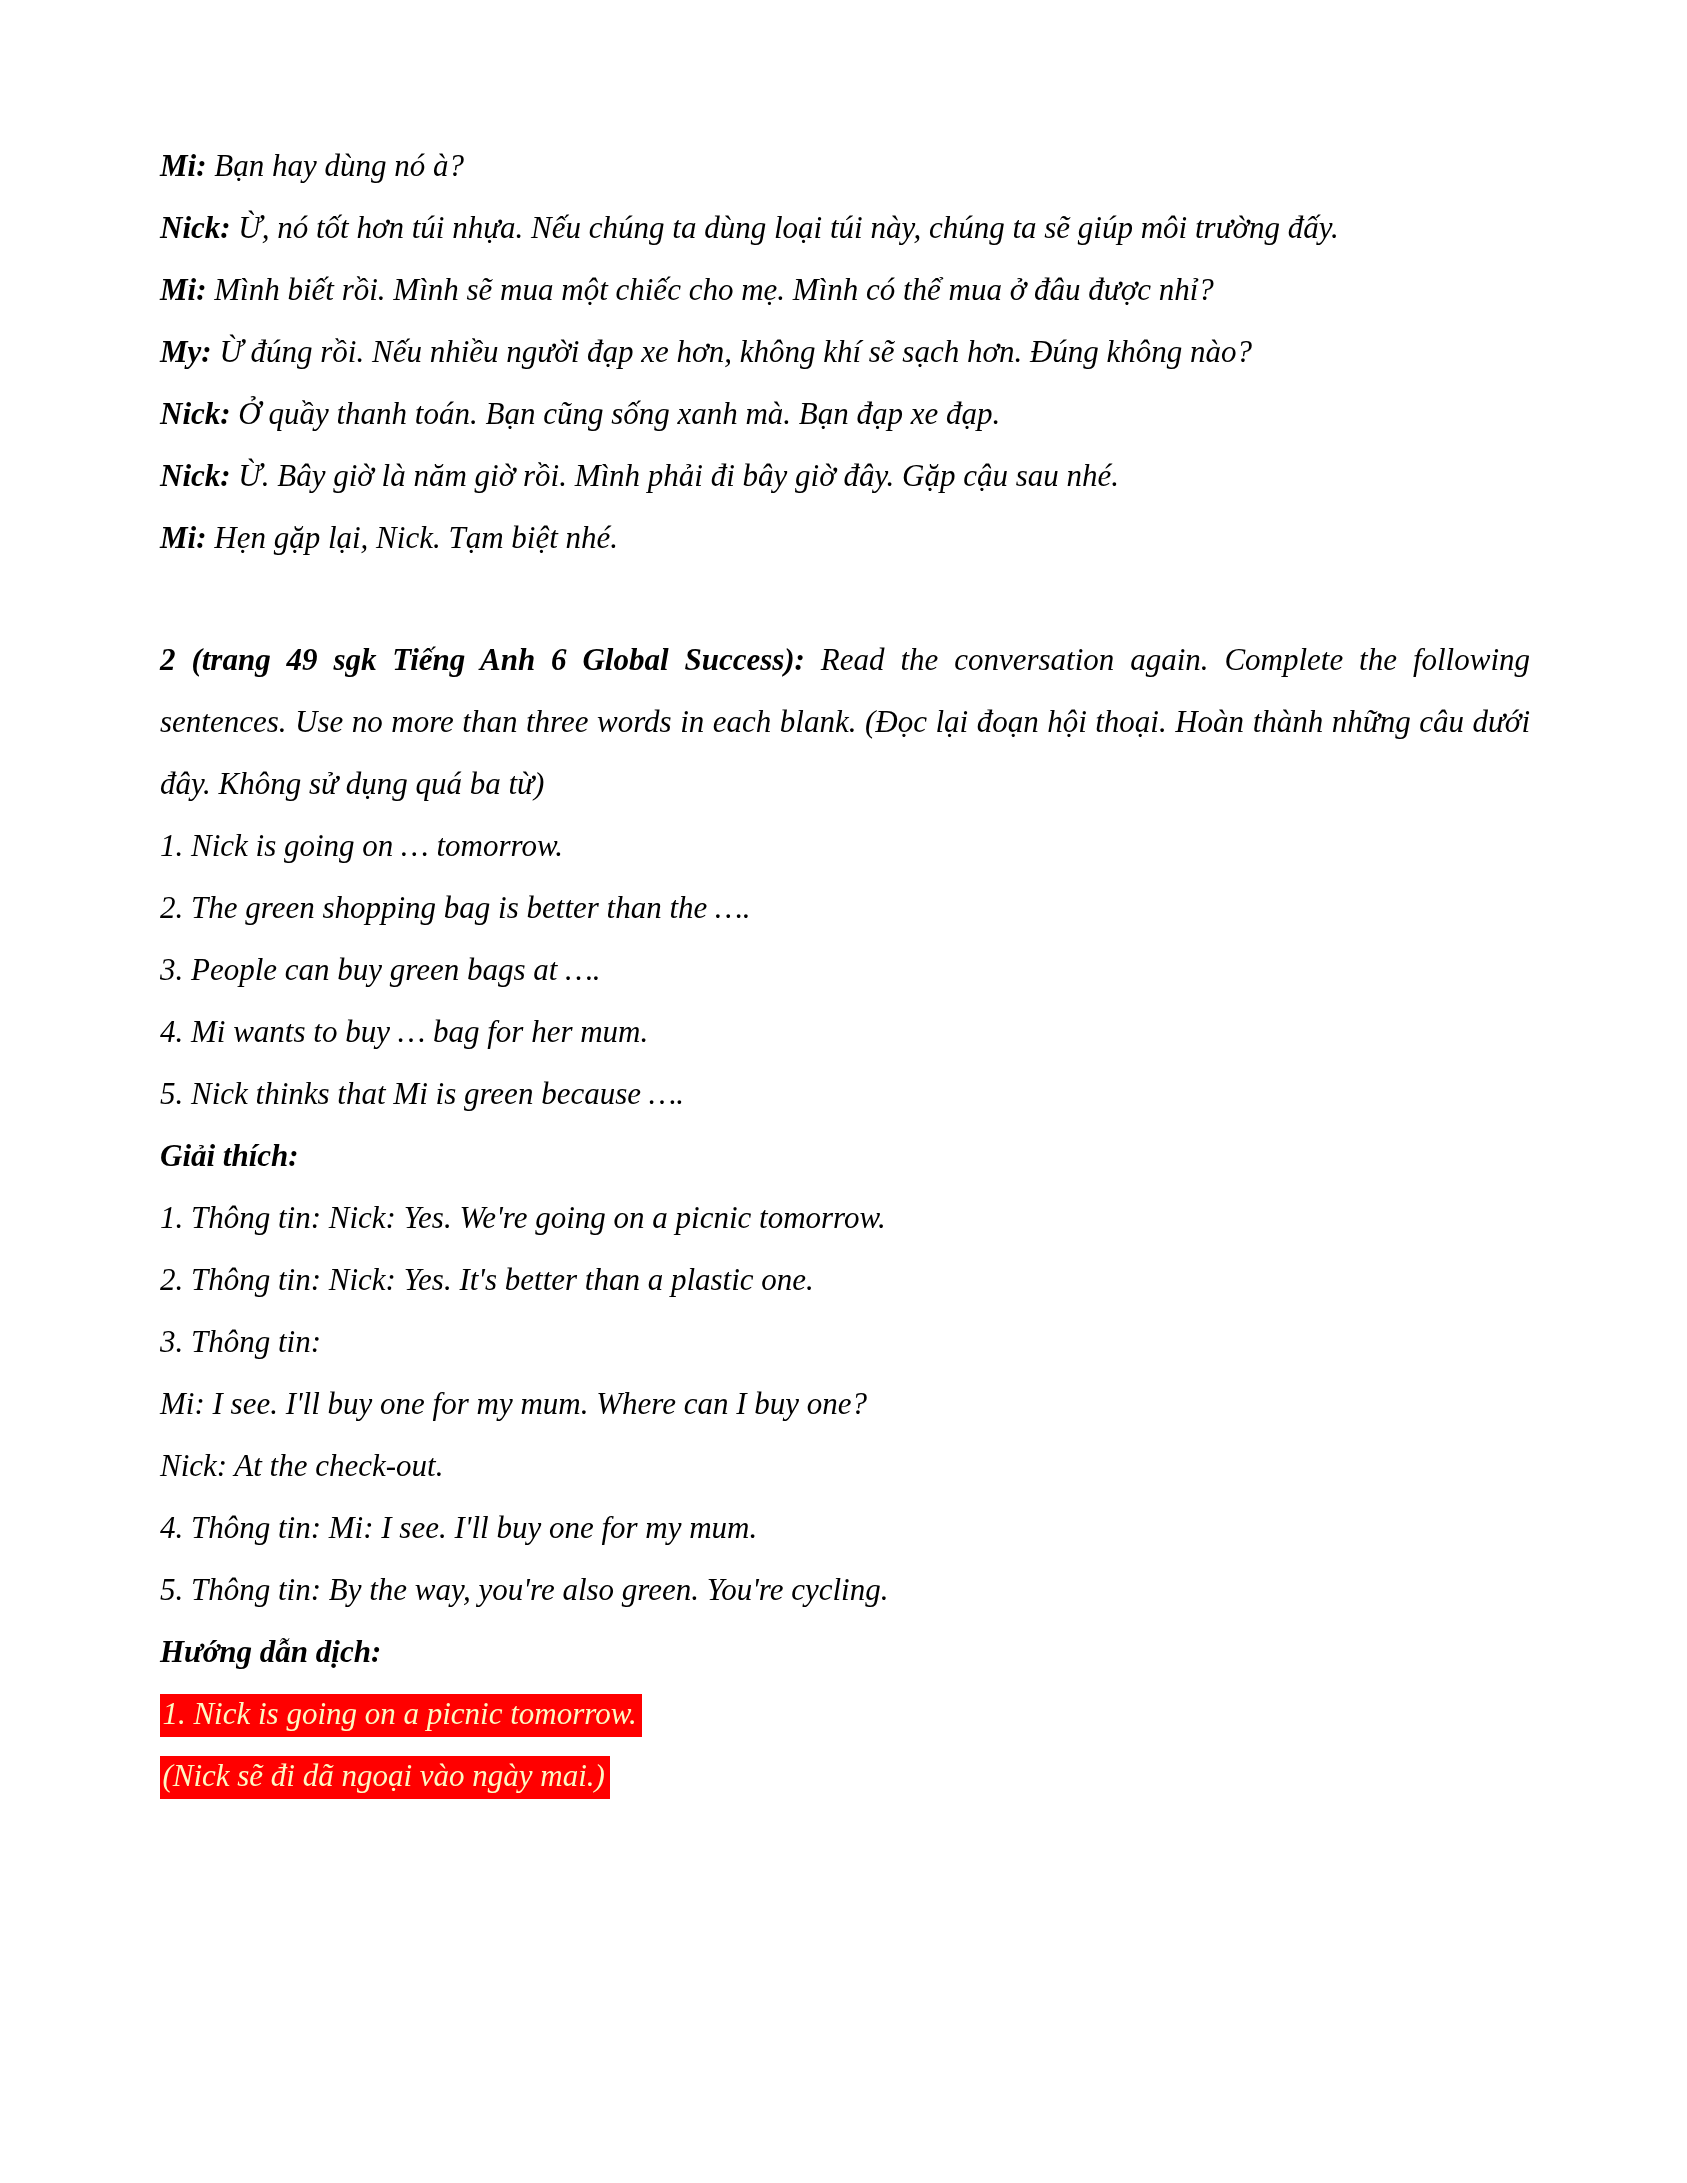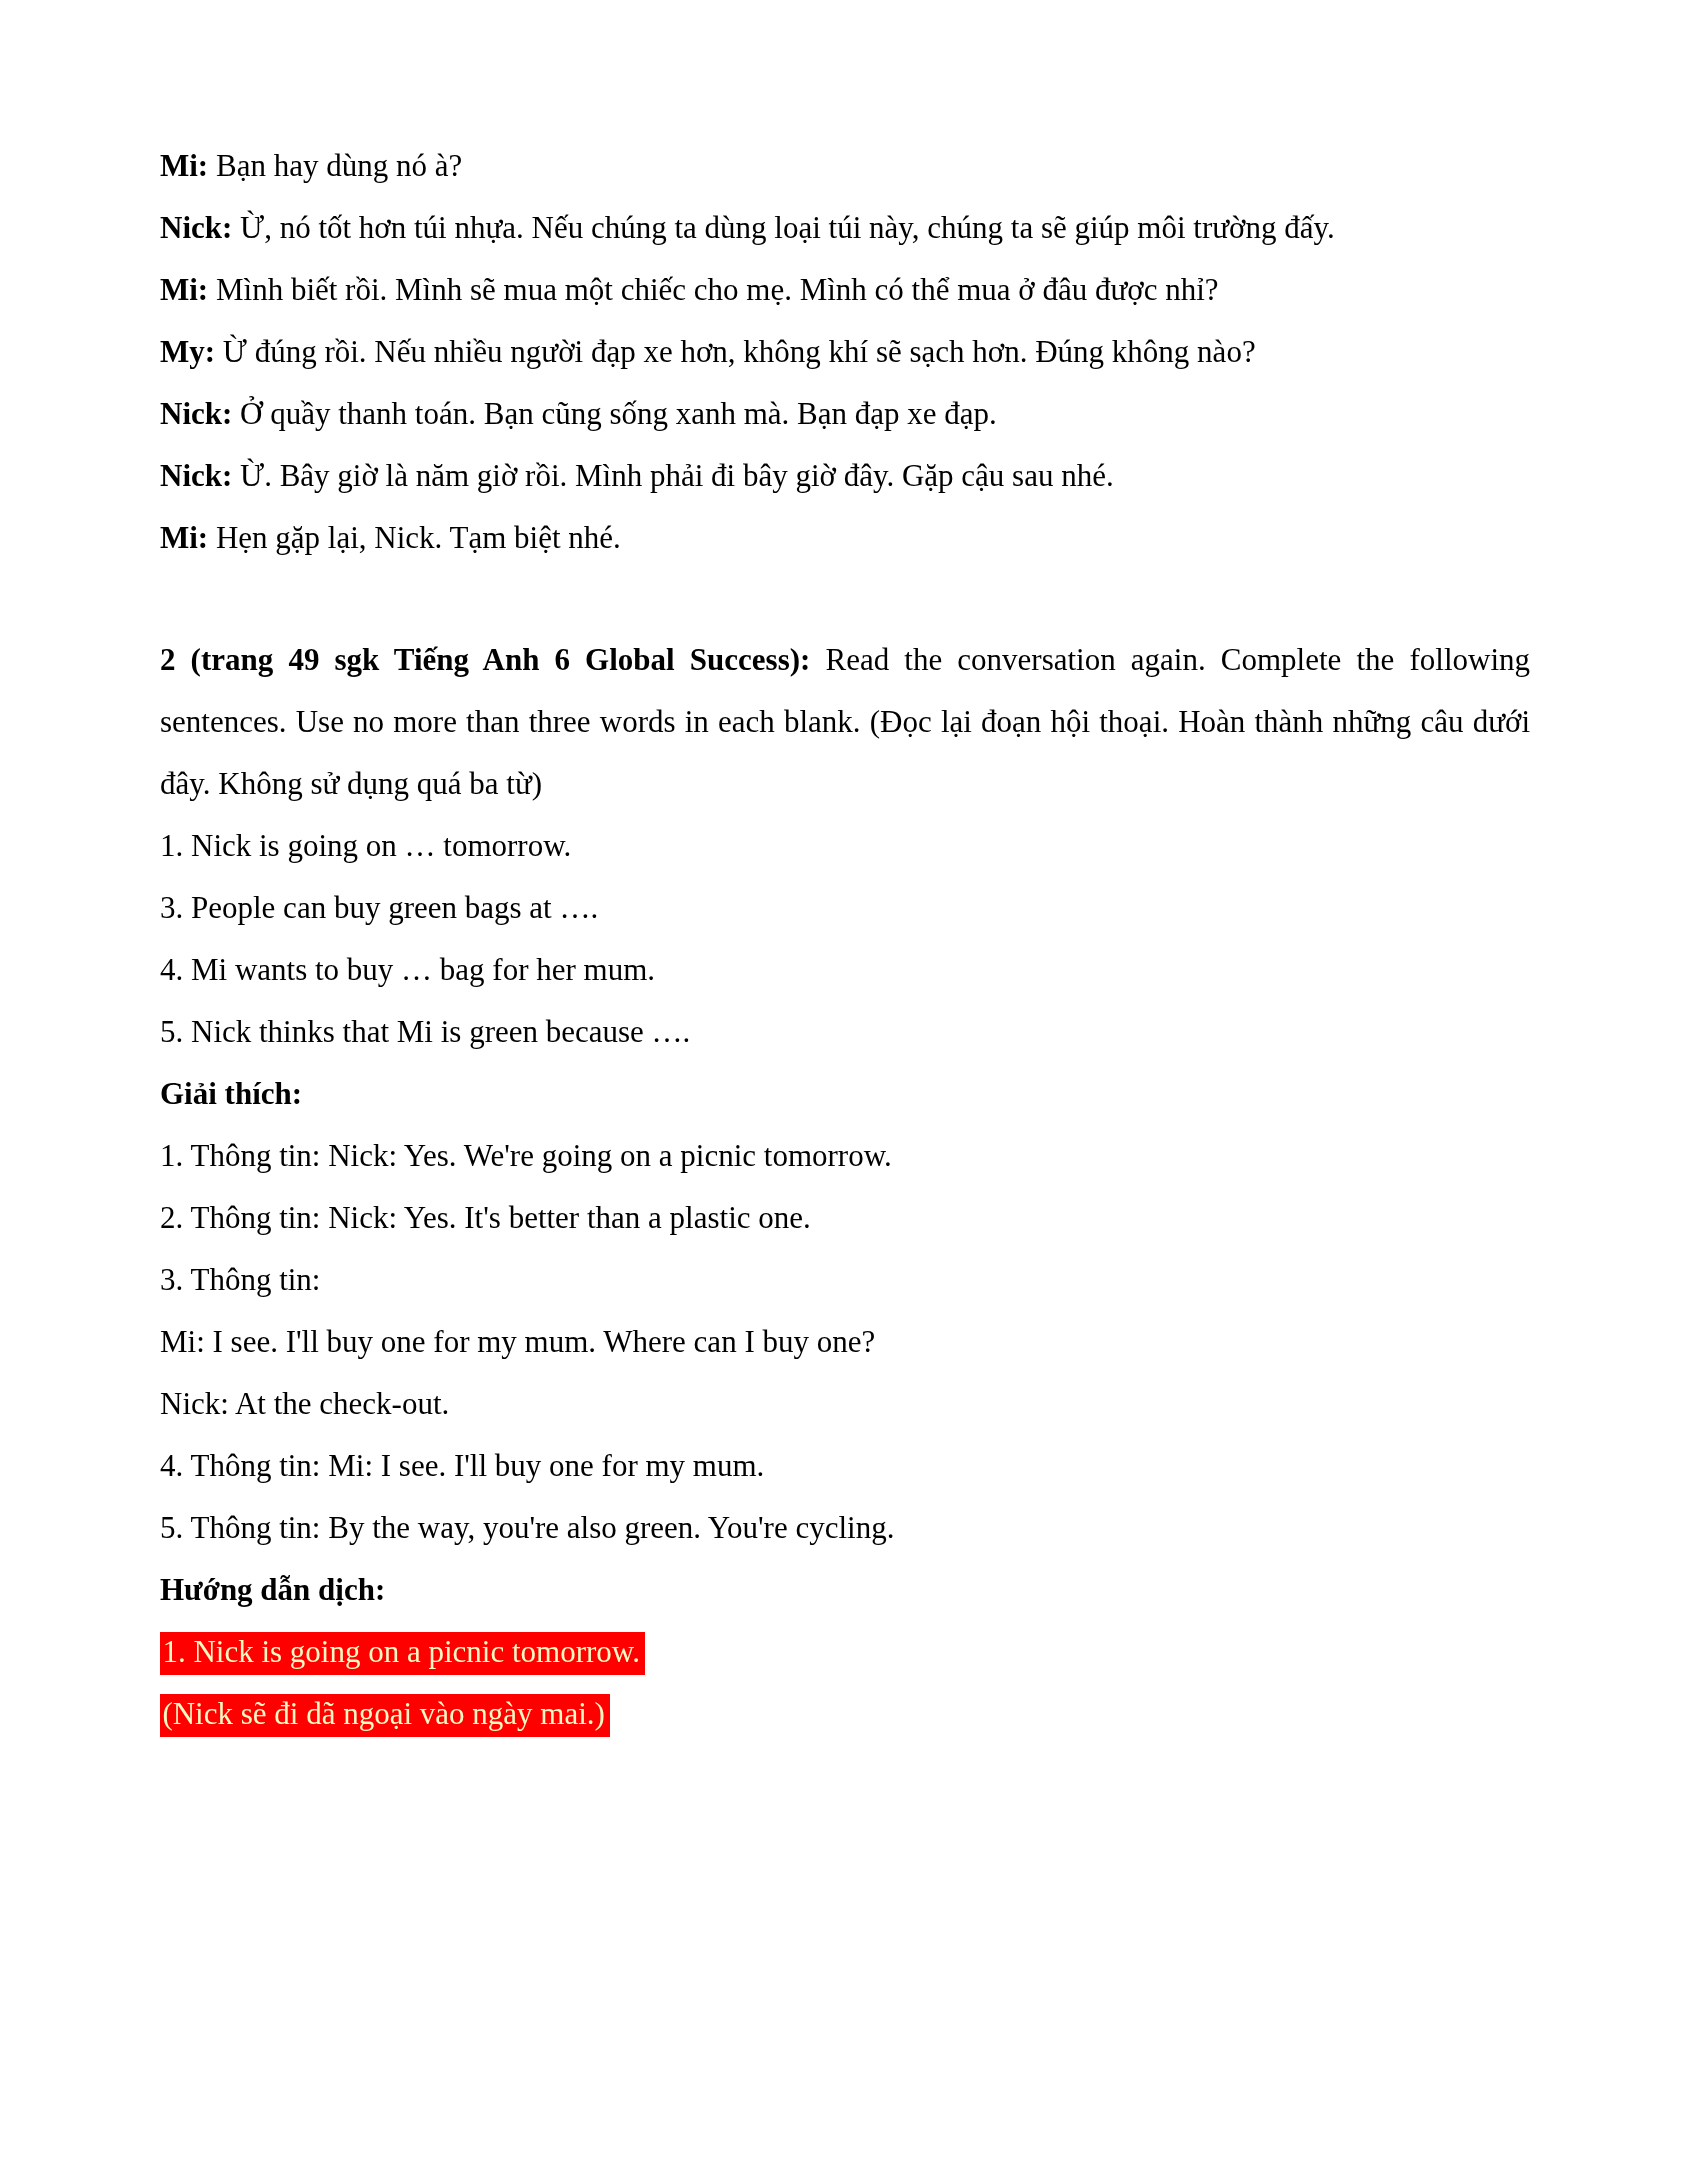--- a/index.html
+++ b/index.html
@@ -13,21 +13,21 @@
     height: 2183px;
     box-sizing: border-box;
     padding: 135px 157px 0 160px;
     background: #ffffff;
     color: #000000;
     font-family: "Liberation Serif", serif;
     font-size: 31px;
     line-height: 62px;
     overflow: hidden;
   }
-  p { margin: 0; }
+  p { margin: 0; font-style: italic; }
   strong { font-weight: bold; }
   .exercise-heading {
     margin-top: 60px;
     text-align: justify;
   }
   .answer-table {
     width: 100%;
     border-collapse: collapse;
     border: 5.6px double #000000;
     margin: 3.2px 0 4.8px 0;
@@ -58,20 +58,21 @@
     <p class="line"><strong>Mi:</strong> <span>Mình biết rồi. Mình sẽ mua một chiếc cho mẹ. Mình có thể mua ở đâu được nhỉ?</span></p>
     <p class="line"><strong>My:</strong> <span>Ừ đúng rồi. Nếu nhiều người đạp xe hơn, không khí sẽ sạch hơn. Đúng không nào?</span></p>
     <p class="line"><strong>Nick:</strong> <span>Ở quầy thanh toán. Bạn cũng sống xanh mà. Bạn đạp xe đạp.</span></p>
     <p class="line"><strong>Nick:</strong> <span>Ừ. Bây giờ là năm giờ rồi. Mình phải đi bây giờ đây. Gặp cậu sau nhé.</span></p>
     <p class="line"><strong>Mi:</strong> <span>Hẹn gặp lại, Nick. Tạm biệt nhé.</span></p>
   </section>
 
   <section>
     <p class="exercise-heading"><strong>2 (trang 49 sgk Tiếng Anh 6 Global Success):</strong> <span>Read the conversation again. Complete the following sentences. Use no more than three words in each blank. (Đọc lại đoạn hội thoại. Hoàn thành những câu dưới đây.  Không sử dụng quá ba từ)</span></p>
     <p>1. Nick is going on … tomorrow.</p>
+    <p>2. The green shopping bag is better than the ….</p>
     <p>3. People can buy green bags at ….</p>
     <p>4. Mi wants to buy … bag for her mum.</p>
     <p>5. Nick thinks that Mi is green because ….</p>
   </section>
 
   <section>
   </section>
 
   <section>
     <p><strong>Giải thích:</strong></p>

